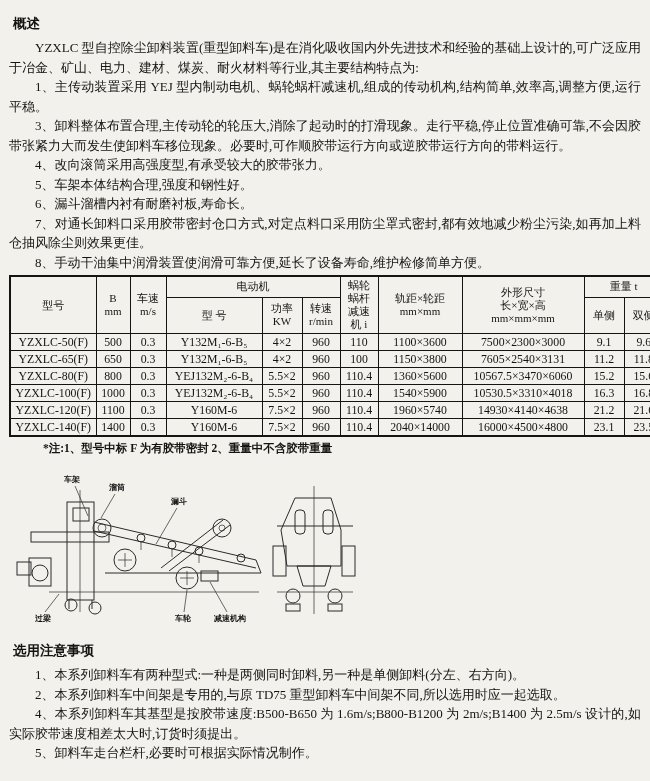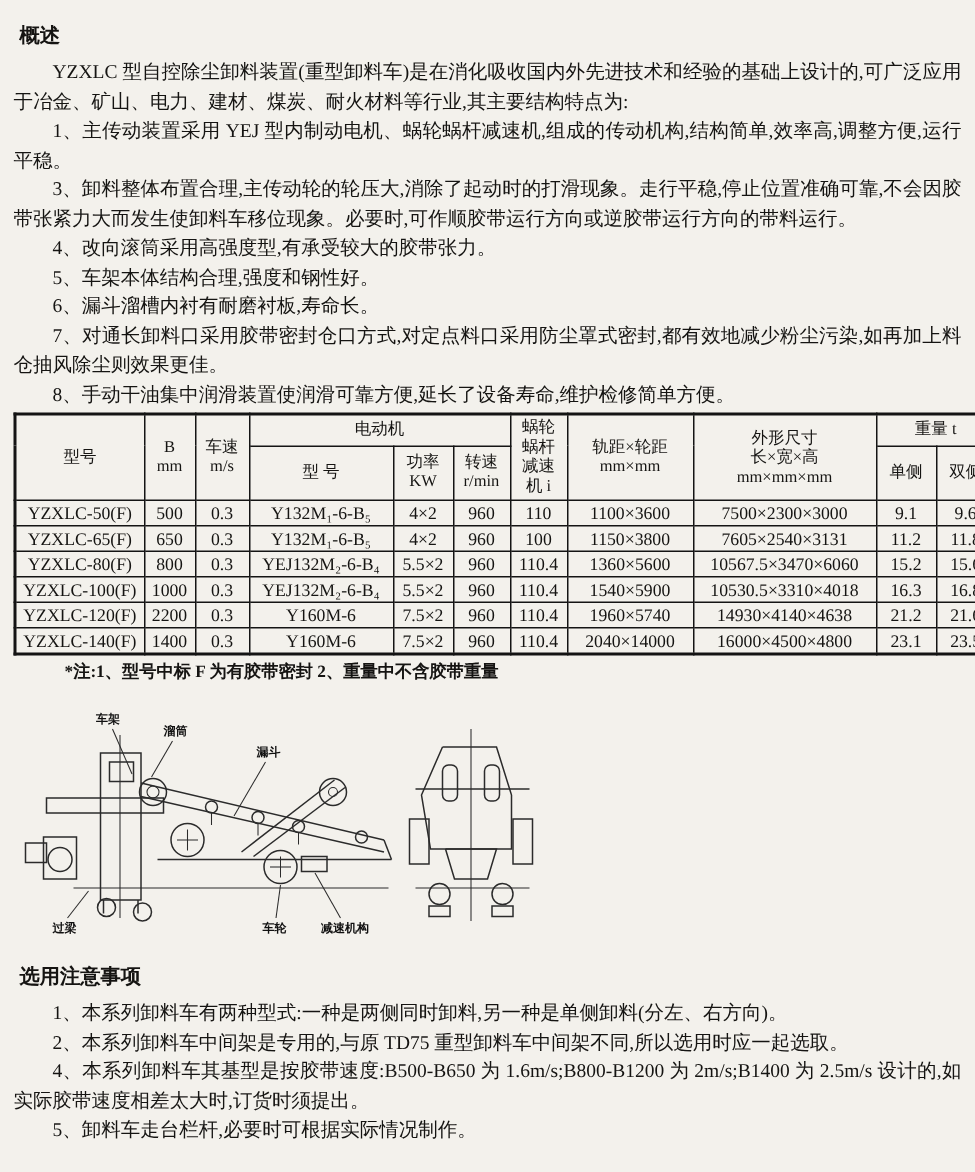--- a/index.html
+++ b/index.html
@@ -153,21 +153,21 @@
             <td>5.5×2</td>
             <td>960</td>
             <td>110.4</td>
             <td>1540×5900</td>
             <td>10530.5×3310×4018</td>
             <td>16.3</td>
             <td>16.8</td>
           </tr>
           <tr>
             <td>YZXLC-120(F)</td>
-            <td>2200</td>
+            <td>1100</td>
             <td>0.3</td>
             <td>Y160M-6</td>
             <td>7.5×2</td>
             <td>960</td>
             <td>110.4</td>
             <td>1960×5740</td>
             <td>14930×4140×4638</td>
             <td>21.2</td>
             <td>21.6</td>
           </tr>

